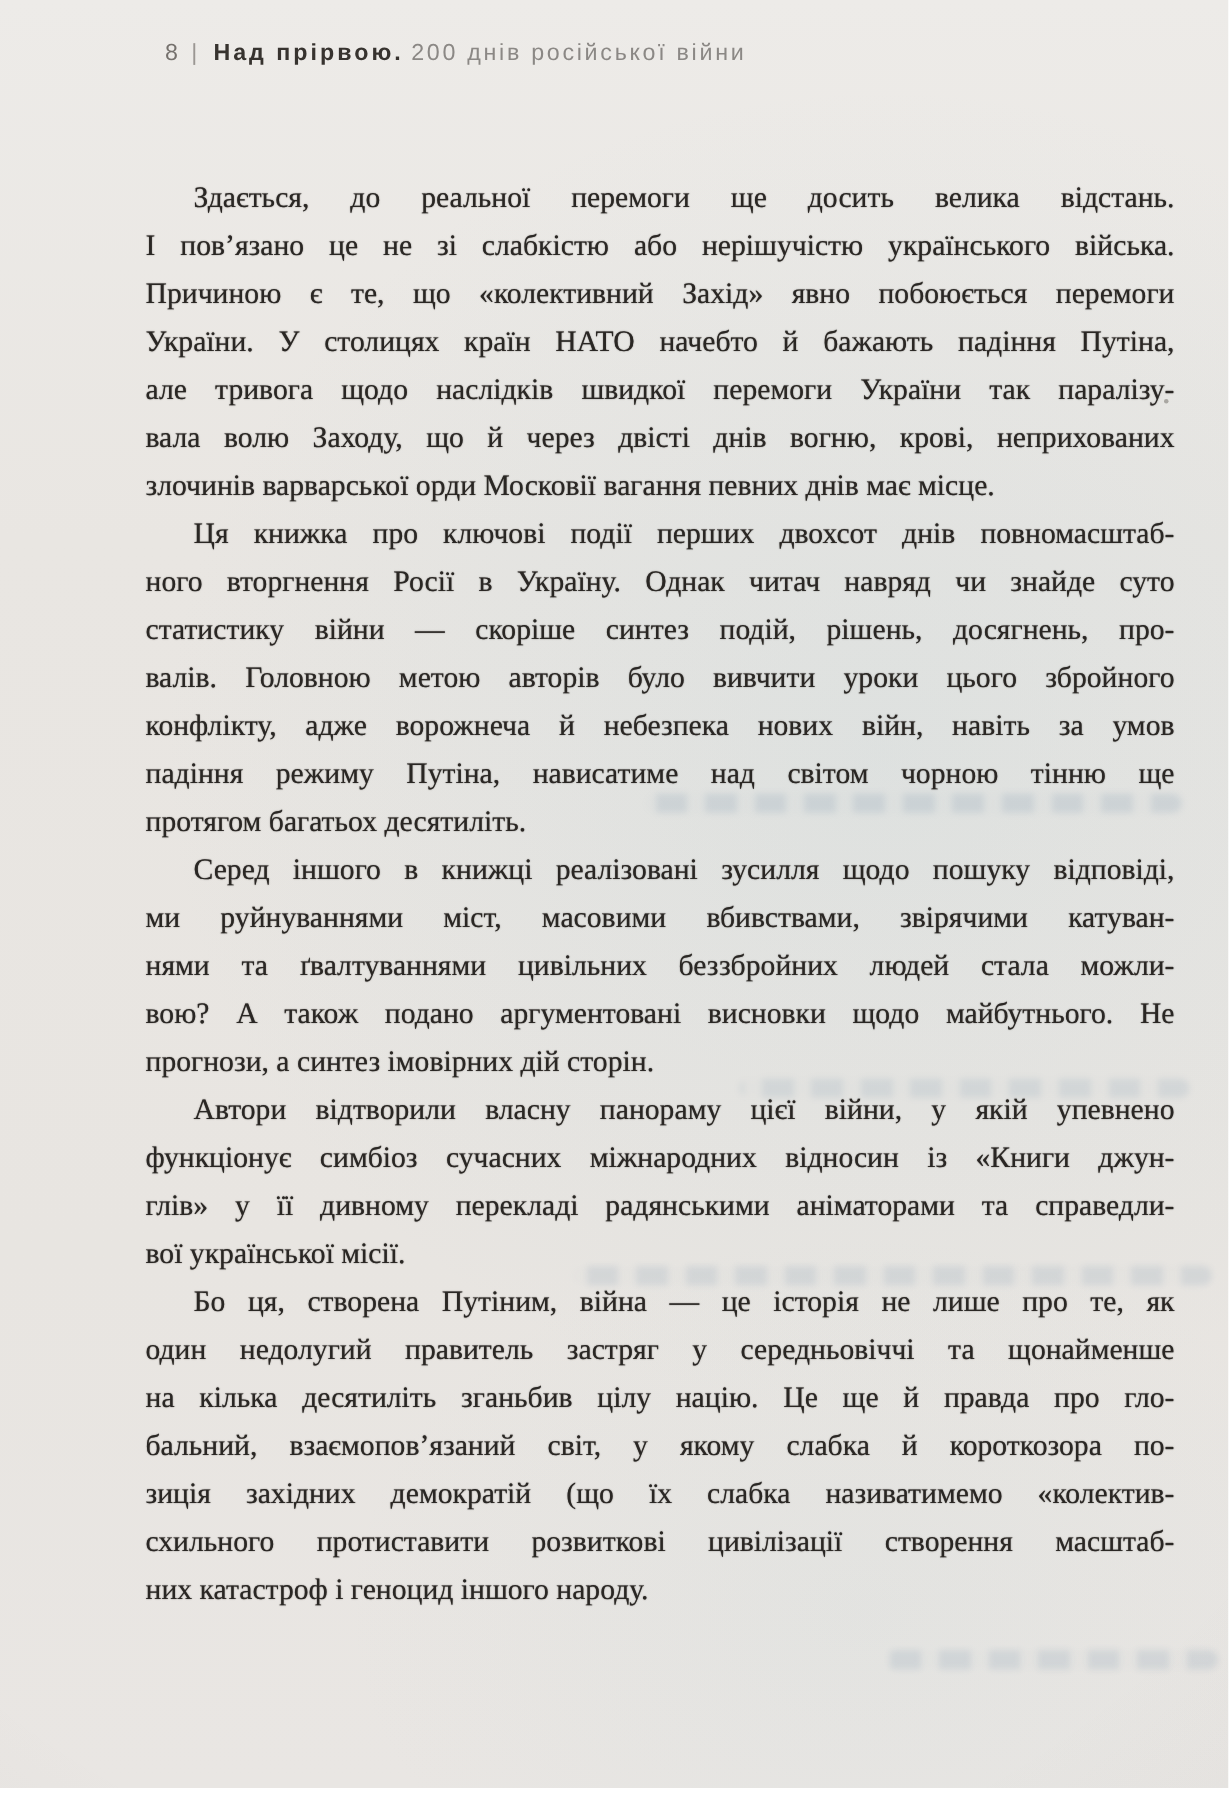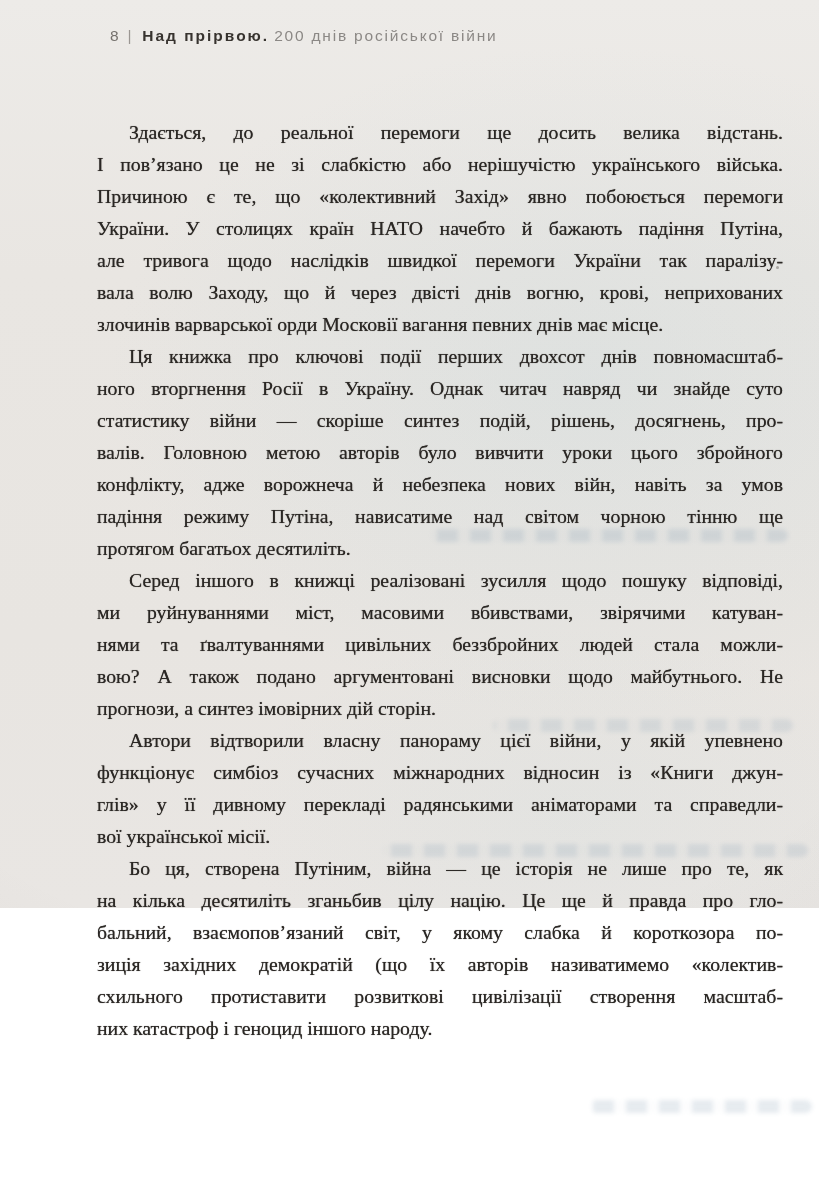--- a/index.html
+++ b/index.html
@@ -1,21 +1,21 @@
 <!DOCTYPE html>
 <html lang="uk"><head>
 <meta charset="utf-8">
 <style>
   html,body{margin:0;padding:0;}
   body{
     width:819px;height:1200px;overflow:hidden;
     font-family:"Liberation Serif", serif;
   }
   .page-photo{
-    position:relative;width:819px;height:908px;
+    position:relative;width:819px;height:1192px;
     background:
       radial-gradient(95% 60% at 72% 42%, rgba(165,200,212,0.16), rgba(165,200,212,0) 62%),
       radial-gradient(60% 30% at 70% 90%, rgba(175,205,210,0.10), rgba(175,205,210,0) 70%),
       radial-gradient(145% 115% at 45% 42%, rgba(0,0,0,0) 55%, rgba(62,56,50,0.085) 94%),
       linear-gradient(180deg,#edebe8 0%, #e9e6e2 30%, #e8e5e1 70%, #e9e6e3 100%);
   }
   
   .ghost{
     position:absolute;height:13px;border-radius:7px;
     background:repeating-linear-gradient(90deg,
@@ -91,21 +91,22 @@
         <div class="line last">прогнози, а синтез імовірних дій сторін.</div>
       </div>
     <div class="para">
         <div class="line first">Автори відтворили власну панораму цієї війни, у якій упевнено</div>
         <div class="line">функціонує симбіоз сучасних міжнародних відносин із «Книги джун-</div>
         <div class="line">глів» у її дивному перекладі радянськими аніматорами та справедли-</div>
         <div class="line last">вої української місії.</div>
       </div>
     <div class="para">
         <div class="line first">Бо ця, створена Путіним, війна — це історія не лише про те, як</div>
+        <div class="line">один недолугий правитель застряг у середньовіччі та щонайменше</div>
         <div class="line">на кілька десятиліть зганьбив цілу націю. Це ще й правда про гло-</div>
         <div class="line">бальний, взаємопов’язаний світ, у якому слабка й короткозора по-</div>
-        <div class="line">зиція західних демократій (що їх авторів називатимемо «колектив-</div>
+        <div class="line">зиція західних демократій (що їх слабка називатимемо «колектив-</div>
         <div class="line">схильного протиставити розвиткові цивілізації створення масштаб-</div>
         <div class="line last">них катастроф і геноцид іншого народу.</div>
       </div>
   </div>
 
 </div>
 
 </body></html>

